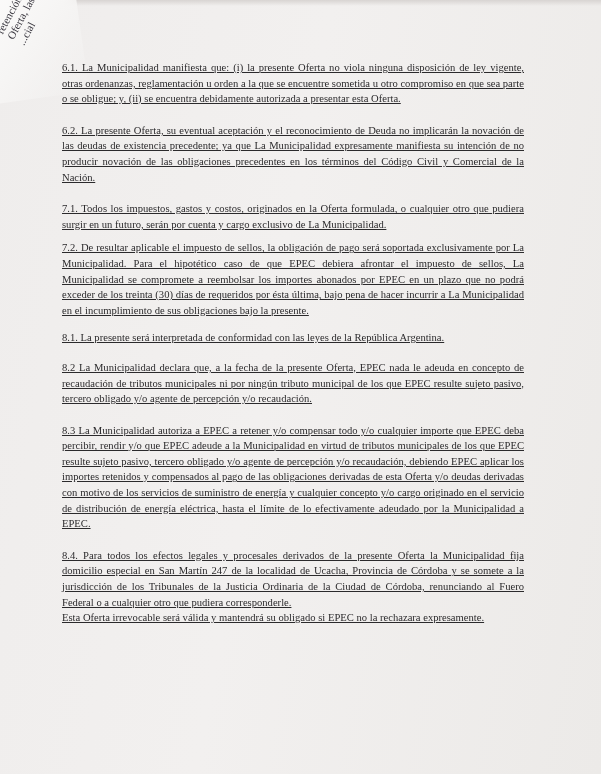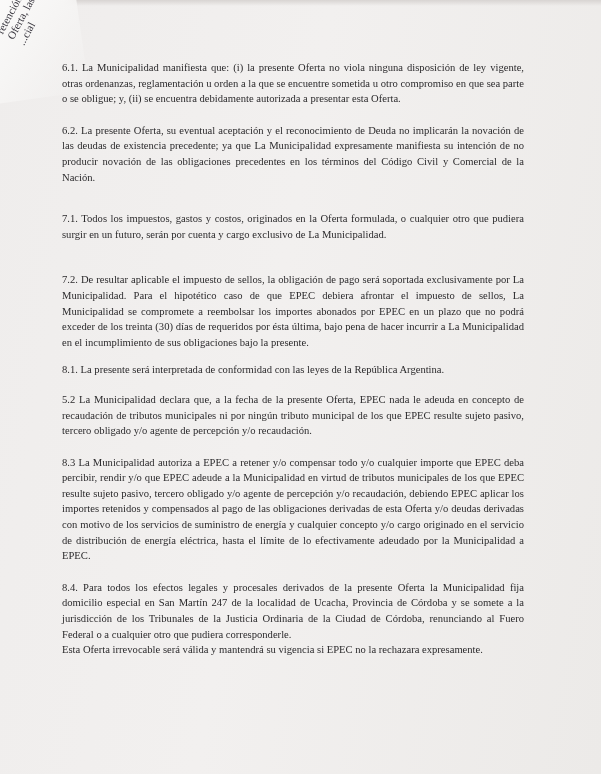--- a/index.html
+++ b/index.html
@@ -23,42 +23,42 @@
     background: linear-gradient(180deg, #d8d4d2, rgba(216,212,210,0));
   }
   .margin-note {
     position: absolute; left: -6px; top: 30px;
     transform: rotate(-62deg); transform-origin: left top;
     font-size: 11px; line-height: 12px; color: #3a3840; white-space: nowrap;
   }
   .margin-note div { margin: 0; }
   .content {
     position: absolute; left: 62px; top: 60px; width: 462px;
-    font-size: 10.6px; line-height: 15.6px; text-align: justify;
+    font-size: 10.6px; line-height: 15.6px; text-align: justify; text-decoration: underline;
   }
   .para { margin: 0 0 14px 0; }
   .heading { text-decoration: underline; margin: 0 0 10px 0; }
 </style>
 </head>
 <body>
 
 <div class="page">
   <div class="top-edge"></div>
   <div class="corner-shadow"></div>
 
   <div class="margin-note">
     <div>retención y/o</div>
     <div>Oferta, las</div>
     <div>...cial</div>
   </div>
 
   <div class="content">
     <p class="para" style="margin-bottom:16px">6.1. La Municipalidad manifiesta que: (i) la presente Oferta no viola ninguna disposición de ley vigente, otras ordenanzas, reglamentación u orden a la que se encuentre sometida u otro compromiso en que sea parte o se obligue; y, (ii) se encuentra debidamente autorizada a presentar esta Oferta.</p>
-    <p class="para" style="margin-bottom:26px">6.2. La presente Oferta, su eventual aceptación y el reconocimiento de Deuda no implicarán la novación de las deudas de existencia precedente; ya que La Municipalidad expresamente manifiesta su intención de no producir novación de las obligaciones precedentes en los términos del Código Civil y Comercial de la Nación.</p>
-    <p class="para" style="margin-bottom:30px">7.1. Todos los impuestos, gastos y costos, originados en la Oferta formulada, o cualquier otro que pudiera surgir en un futuro, serán por cuenta y cargo exclusivo de La Municipalidad.</p>
+    <p class="para" style="margin-bottom:16px">6.2. La presente Oferta, su eventual aceptación y el reconocimiento de Deuda no implicarán la novación de las deudas de existencia precedente; ya que La Municipalidad expresamente manifiesta su intención de no producir novación de las obligaciones precedentes en los términos del Código Civil y Comercial de la Nación.</p>
+    <p class="para" style="margin-bottom:8px">7.1. Todos los impuestos, gastos y costos, originados en la Oferta formulada, o cualquier otro que pudiera surgir en un futuro, serán por cuenta y cargo exclusivo de La Municipalidad.</p>
     <p class="para" style="margin-bottom:12px">7.2. De resultar aplicable el impuesto de sellos, la obligación de pago será soportada exclusivamente por La Municipalidad. Para el hipotético caso de que EPEC debiera afrontar el impuesto de sellos, La Municipalidad se compromete a reembolsar los importes abonados por EPEC en un plazo que no podrá exceder de los treinta (30) días de requeridos por ésta última, bajo pena de hacer incurrir a La Municipalidad en el incumplimiento de sus obligaciones bajo la presente.</p>
     <p class="para" style="">8.1. La presente será interpretada de conformidad con las leyes de la República Argentina.</p>
-    <p class="para" style="margin-bottom:16px">5.2 La Municipalidad declara que, a la fecha de la presente Oferta, EPEC nada le adeuda en concepto de recaudación de tributos municipales ni por ningún tributo municipal de los que EPEC resulte sujeto pasivo, tercero obligado y/o agente de percepción y/o recaudación.</p>
+    <p class="para" style="margin-bottom:16px">8.2 La Municipalidad declara que, a la fecha de la presente Oferta, EPEC nada le adeuda en concepto de recaudación de tributos municipales ni por ningún tributo municipal de los que EPEC resulte sujeto pasivo, tercero obligado y/o agente de percepción y/o recaudación.</p>
     <p class="para" style="margin-bottom:16px">8.3 La Municipalidad autoriza a EPEC a retener y/o compensar todo y/o cualquier importe que EPEC deba percibir, rendir y/o que EPEC adeude a la Municipalidad en virtud de tributos municipales de los que EPEC resulte sujeto pasivo, tercero obligado y/o agente de percepción y/o recaudación, debiendo EPEC aplicar los importes retenidos y compensados al pago de las obligaciones derivadas de esta Oferta y/o deudas derivadas con motivo de los servicios de suministro de energía y cualquier concepto y/o cargo originado en el servicio de distribución de energía eléctrica, hasta el límite de lo efectivamente adeudado por la Municipalidad a EPEC.</p>
     <p class="para" style="margin-bottom:0">8.4. Para todos los efectos legales y procesales derivados de la presente Oferta la Municipalidad fija domicilio especial en San Martín 247 de la localidad de Ucacha, Provincia de Córdoba y se somete a la jurisdicción de los Tribunales de la Justicia Ordinaria de la Ciudad de Córdoba, renunciando al Fuero Federal o a cualquier otro que pudiera corresponderle.</p>
-    <p class="para">Esta Oferta irrevocable será válida y mantendrá su vigencia si EPEC no la rechazara expresamente.</p>
+    <p class="para">Esta Oferta irrevocable será válida y mantendrá su obligado si EPEC no la rechazara expresamente.</p>
   </div>
 </div>
 
 </body></html>

